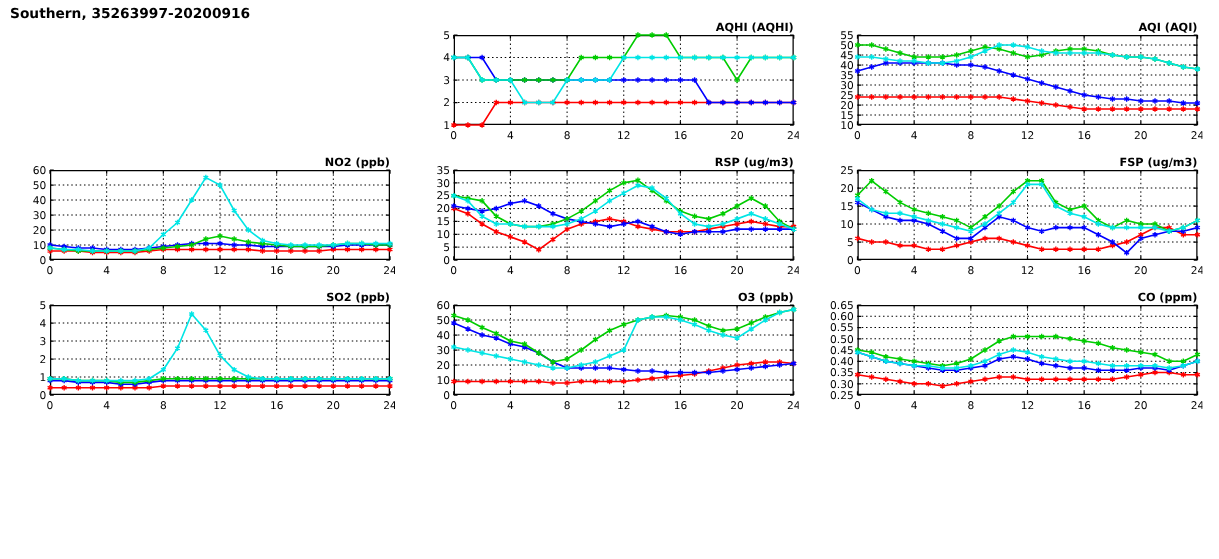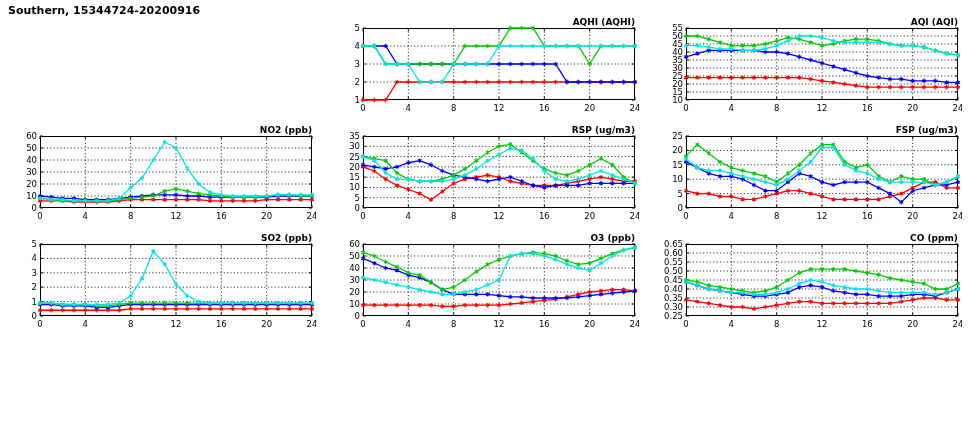--- a/index.html
+++ b/index.html
@@ -54,21 +54,21 @@
     fill: none;
   }
   .series-line {
     fill: none;
     stroke-width: 1.3;
   }
 </style>
 </head>
 <body>
 
-<div id="page-title">Southern, 15344724-20200916</div>
+<div id="page-title">Southern, 35263997-20200916</div>
 
 <div id="panels-root">
     <div class="panel" style="left: 337px; top: 16px; width: 302px; height: 100px;">
       <svg width="302" height="100" viewBox="0 0 302 100">
         <line x1="26" y1="66.00" x2="298" y2="66.00" class="grid-line"></line>
         <line x1="26" y1="48.00" x2="298" y2="48.00" class="grid-line"></line>
         <line x1="26" y1="30.00" x2="298" y2="30.00" class="grid-line"></line>
         <line x1="71.33" y1="12" x2="71.33" y2="84" class="grid-line"></line>
         <line x1="116.67" y1="12" x2="116.67" y2="84" class="grid-line"></line>
         <line x1="162.00" y1="12" x2="162.00" y2="84" class="grid-line"></line>

